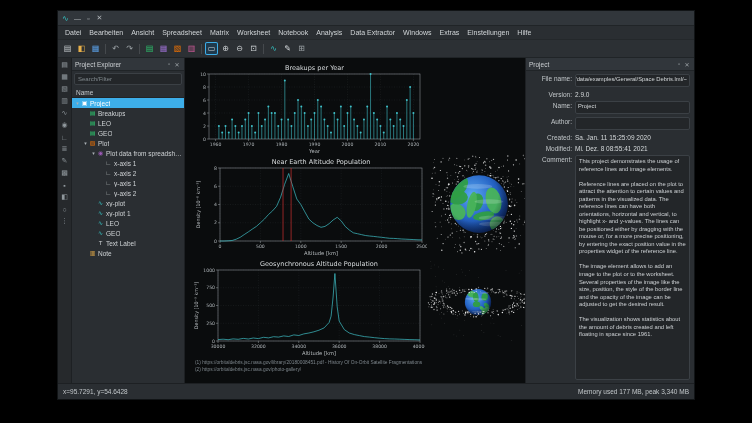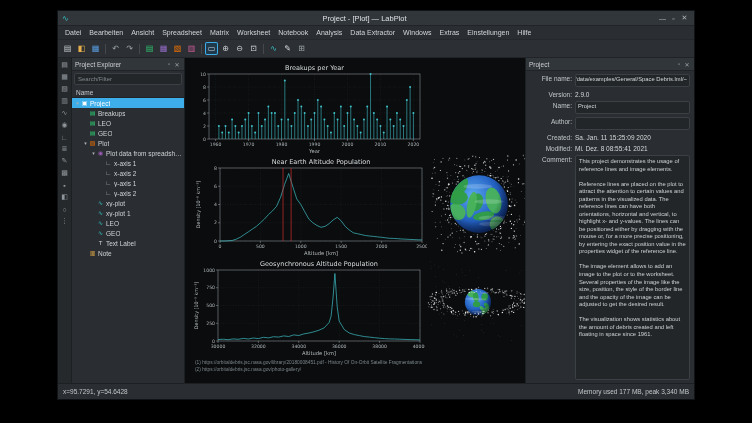--- a/index.html
+++ b/index.html
@@ -49,21 +49,20 @@
   svg text{font-family:"DejaVu Sans",sans-serif;}
 </style>
 </head>
 <body>
 
 <div class="screen">
   <div class="window">
 
     <div class="titlebar">
       <span class="app-icon">∿</span>
-      <span class="title">Project - [Plot] — LabPlot</span>
       <span class="win-btn">—</span>
       <span class="win-btn">▫</span>
       <span class="win-btn">✕</span>
     </div>
 
     <div class="menubar">
         <span class="menu-item">Datei</span>
         <span class="menu-item">Bearbeiten</span>
         <span class="menu-item">Ansicht</span>
         <span class="menu-item">Spreadsheet</span>

